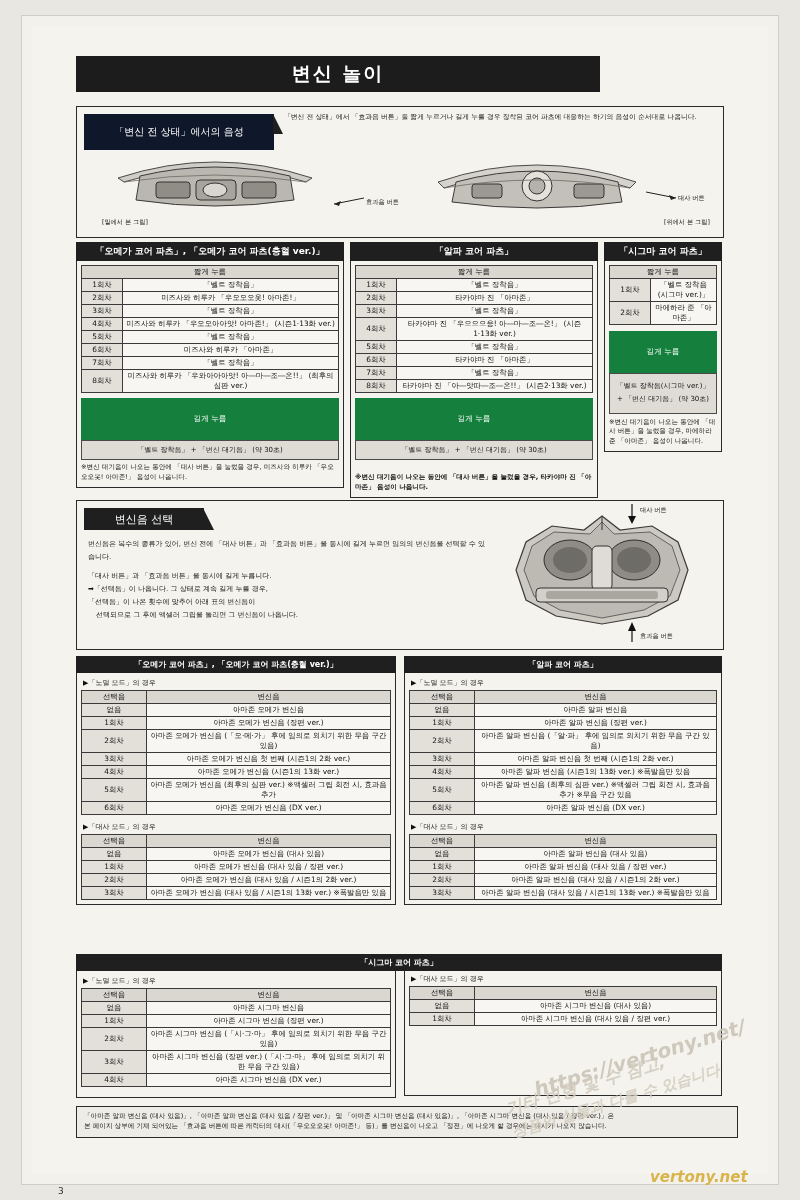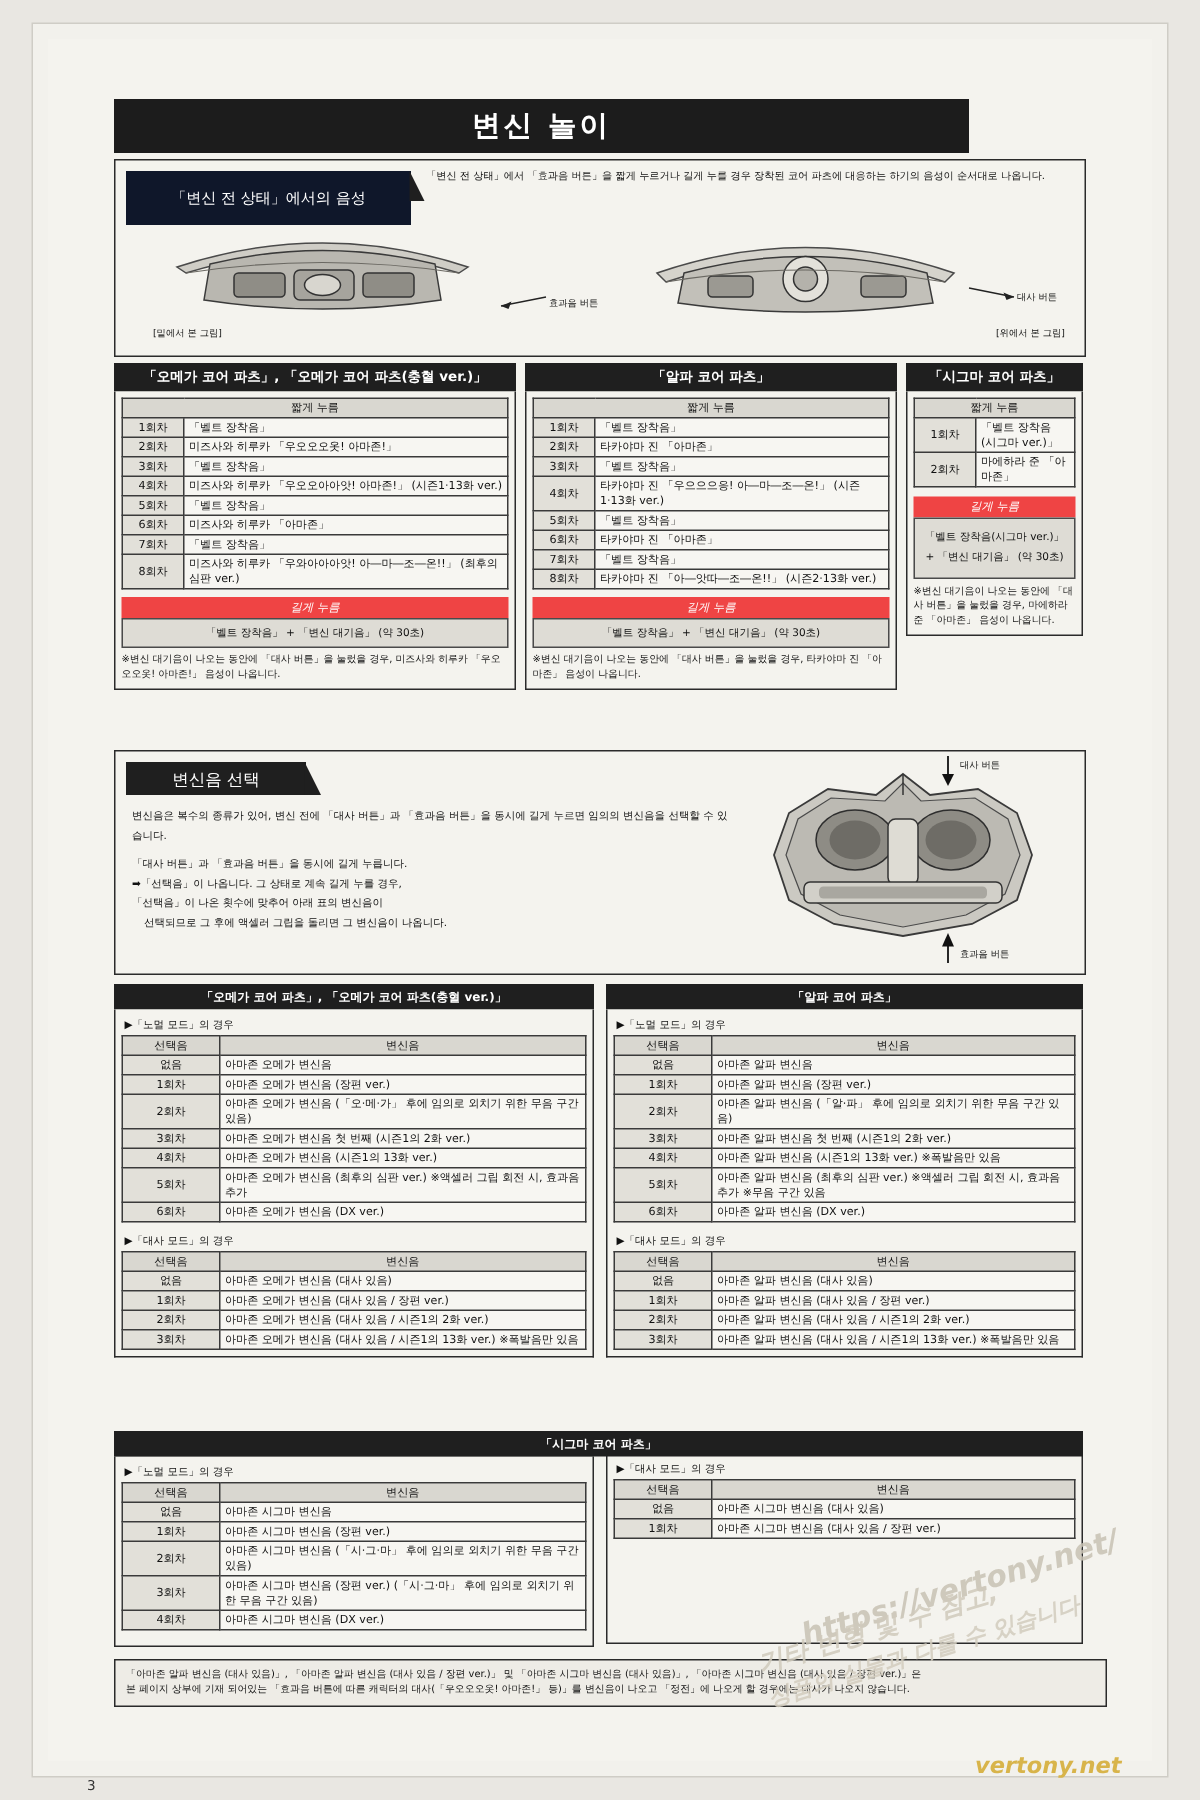--- a/index.html
+++ b/index.html
@@ -22,35 +22,34 @@
   }
   
   .hdr{
     background:#1c1c1c;color:#fff;text-align:center;
     font-weight:bold;letter-spacing:2px;
   }
   .tbl{border-collapse:collapse;width:100%;font-size:7.4px;}
   .tbl td,.tbl th{border:1px solid #3a3a3a;padding:1px 3px;vertical-align:middle;}
   .tbl th{background:#d9d7d0;font-weight:normal;text-align:center;}
   .tbl td.num{background:#e2e0d9;text-align:center;width:34px;white-space:nowrap;}
-  .tbl td.val{background:#f7f6f2;}
+  .tbl td.val{background:#f7f6f2;text-align:center;}
   .ttl{
     background:#1f1f1f;color:#fff;font-size:9px;text-align:center;
     padding:3px 0;font-weight:bold;
   }
   .subttl{
-    background:#ef4444;color:#fff;font-size:7.6px;text-align:center;
-    padding:2px 0;
-    font-style:italic;
+    background:#15803d;color:#fff;font-size:7.6px;text-align:center;
+    padding:16px 0;
   }
   .note{font-size:6.6px;line-height:1.5;}
   .greybox{background:#dedcd5;border:1px solid #4a4a4a;}
   
   #main-title{
-    position:absolute;left:44px;top:40px;width:570px;height:36px;
+    position:absolute;left:44px;top:30px;width:524px;height:36px;
     display:flex;align-items:center;justify-content:center;
     font-size:19px;
   }
   
   #sec-voice{position:absolute;left:44px;top:80px;width:646px;height:130px;
     border:1px solid #2a2a2a;background:#f4f3ee;}
   #voice-tag{
     position:absolute;left:52px;top:88px;width:190px;height:36px;
     background:#0f172a;color:#fff;font-size:10px;display:flex;
     align-items:center;justify-content:center;
@@ -223,21 +222,21 @@
               </tr>
         <tr>
                 <td class="num">8회차</td>
                 <td class="val">타카야마 진 「아―앗따―조―온!!」 (시즌2·13화 ver.)</td>
               </tr>
       </tbody>
           </table>
       <div style="height:5px"></div>
       <div class="subttl">길게 누름</div>
       <div class="greybox" style="padding:4px;text-align:center;font-size:7px;">「벨트 장착음」 + 「변신 대기음」 (약 30초)</div>
-      <div class="note" style="margin-top:3px;">※변신 대기음이 나오는 동안에 「대사 버튼」을 눌렀을 경우, 타카야마 진 「아마존」 음성이 나옵니다.</div>
+      <div class="note" style="margin-top:13px;font-weight:bold;">※변신 대기음이 나오는 동안에 「대사 버튼」을 눌렀을 경우, 타카야마 진 「아마존」 음성이 나옵니다.</div>
     </div>
   </div>
 
   <div class="col" style="left:572px;top:216px;width:118px;">
     <div class="ttl">「시그마 코어 파츠」</div>
     <div style="border:1px solid #2a2a2a;border-top:0;padding:4px;background:#f4f3ee;">
       <table class="tbl">
         <tbody>
               <tr>
                 <th colspan="2">짧게 누름</th>

